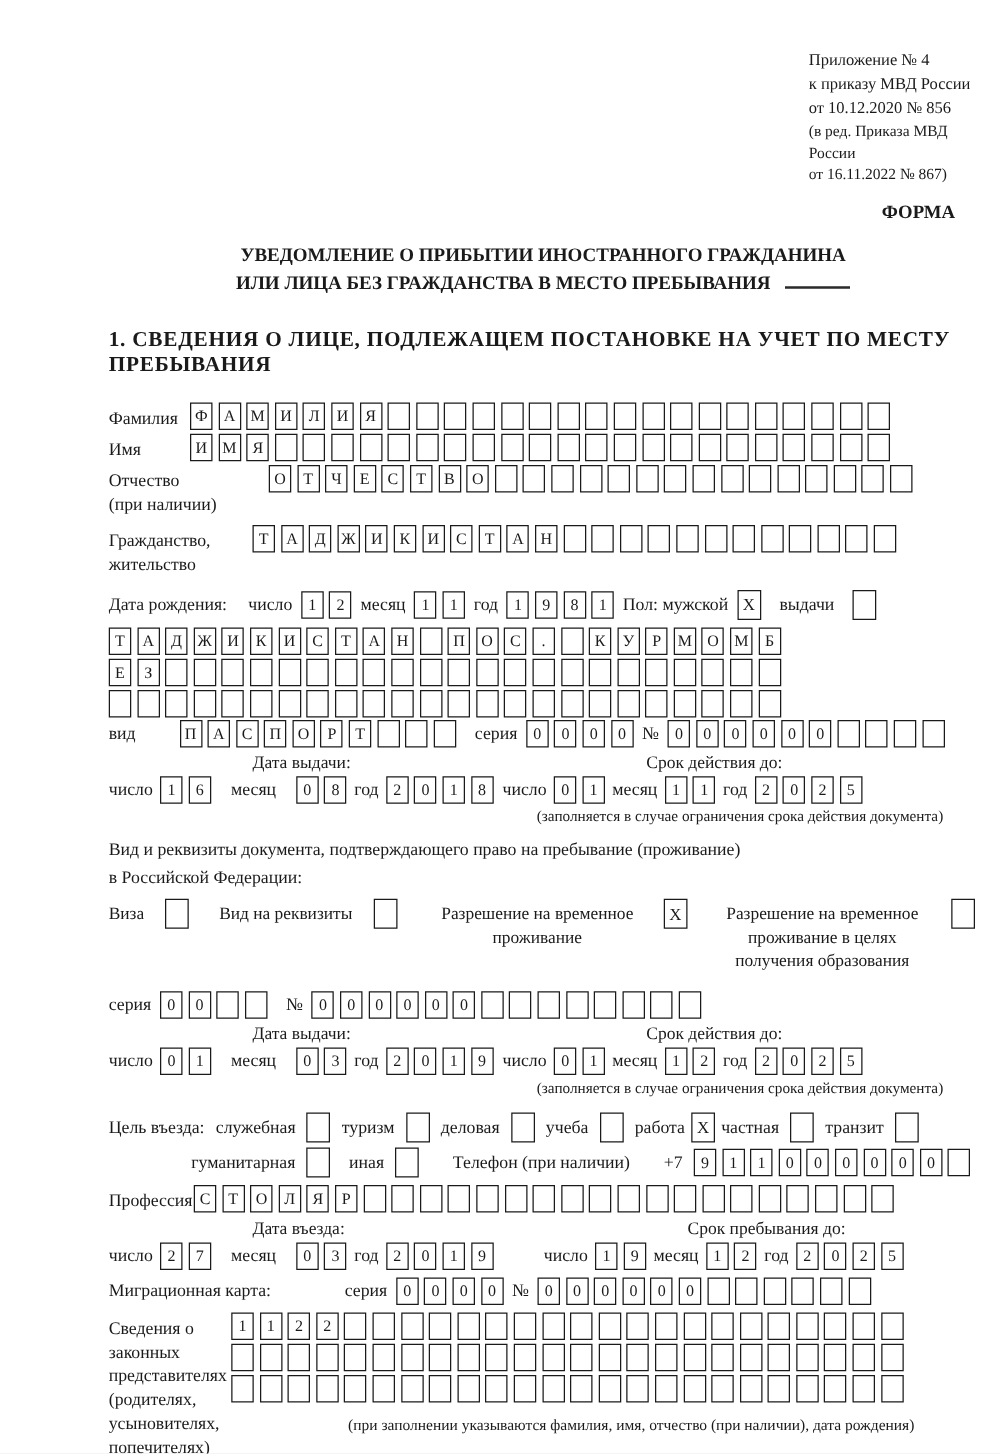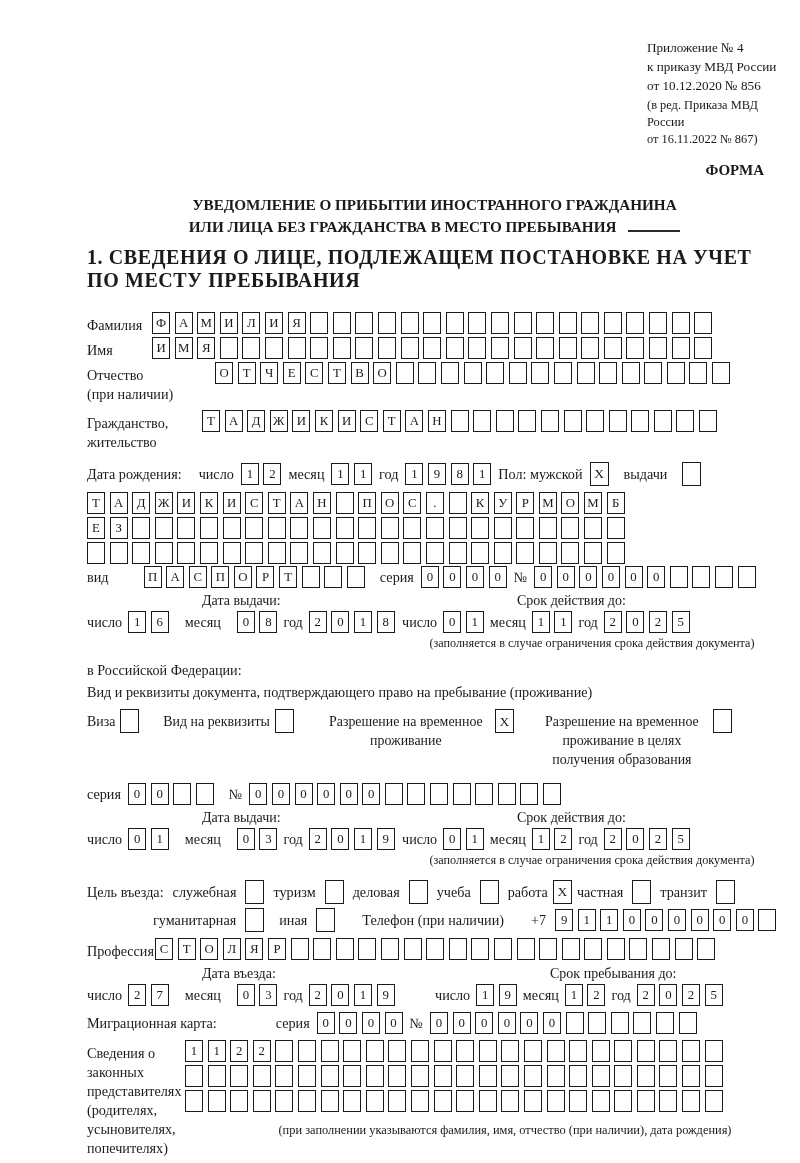--- a/index.html
+++ b/index.html
@@ -9,21 +9,21 @@
     width:800px; height:1163px; background:#ffffff; margin:0 auto;
     padding:38px 18px 0 87px; position:relative; overflow:hidden;
   }
   
   .annex { margin-left:560px; font-size:13.2px; line-height:19px; }
   .annex .amend { font-size:12.4px; line-height:17px; margin-top:2px; }
   .forma { text-align:right; padding-right:18px; font-weight:bold; font-size:15px; margin-top:14px; }
   
   .title { text-align:center; font-weight:bold; font-size:15.2px; line-height:22px; margin-top:15px; }
   .blank-underline { display:inline-block; width:52px; border-bottom:2px solid #2a2a2a; height:14px; margin-left:8px; }
-  .sec-heading { font-weight:bold; font-size:20px; margin-top:8px; letter-spacing:0.6px; }
+  .sec-heading { font-weight:bold; font-size:17px; margin-top:24px; letter-spacing:0.6px; }
   
   .row { display:flex; align-items:flex-start; margin-bottom:2px; }
   .flabel { font-size:14.2px; line-height:19px; flex:none; padding-top:4px; }
   .cells { display:flex; gap:4.6px; flex:none; }
   .cell {
     width:18px; height:22px; border:1.5px solid #1a1a1a; flex:none;
     display:inline-flex; align-items:center; justify-content:center;
     font-size:12.8px;
   }
   .cbox {
@@ -42,21 +42,21 @@
   .dcol-left { width:348px; display:flex; flex-direction:column; }
   .dcol-right { flex:1; display:flex; flex-direction:column; }
   .dheading { font-size:14px; margin-bottom:2px; }
   .dh-left { text-align:left; padding-left:115px; }
   .dh-right { text-align:left; padding-left:115px; }
   .dline { display:flex; align-items:center; gap:6px; font-size:14.2px; }
   .dnote { font-size:12.2px; margin-top:3px; text-align:center; width:380px; }
   
   .intro { font-size:14.2px; line-height:22px; margin-top:8px; }
   .opts { display:flex; margin-top:6px; width:100%; align-items:flex-start; }
-  .opt { display:flex; align-items:flex-start; gap:5px; font-size:13.9px; line-height:19px; }
+  .opt { display:flex; align-items:flex-start; gap:17px; font-size:13.9px; line-height:19px; }
   .opt .olabel.center { text-align:center; }
   .opts .sp1 { width:24px; } .opts .sp2 { width:28px; } .opts .sp3 { width:22px; }
   .opt .olabel { padding-top:3px; }
   .ow170 { width:168px; } .ow175 { width:172px; }
   
   .purpose-row { display:flex; align-items:center; gap:9px; font-size:14.2px; margin-top:12px; }
   .purpose-row2 { display:flex; align-items:center; gap:9px; font-size:14.2px; margin-top:4px; margin-left:66px; }
   
   .rep-note { font-size:12.4px; text-align:center; margin-top:8px; width:640px; }
   .label-line { white-space:nowrap; }
@@ -401,22 +401,22 @@
             <span class="cell">0</span>
             <span class="cell">2</span>
             <span class="cell">5</span>
           </span>
       </div>
       <div class="dnote">(заполняется в случае ограничения срока действия документа)</div>
     </div>
   </div>
 
   <div class="intro">
+    <div>Вид и реквизиты документа, подтверждающего право на пребывание (проживание)</div>
     <div>в Российской Федерации:</div>
-    <div>Вид и реквизиты документа, подтверждающего право на пребывание (проживание)</div>
   </div>
 
   <div class="opts">
     <div class="opt">
       <span class="olabel">Виза</span>
       <span class="cbox"></span>
     </div>
     <div class="sp1"></div>
     <div class="opt">
       <span class="olabel">Вид на реквизиты</span>

